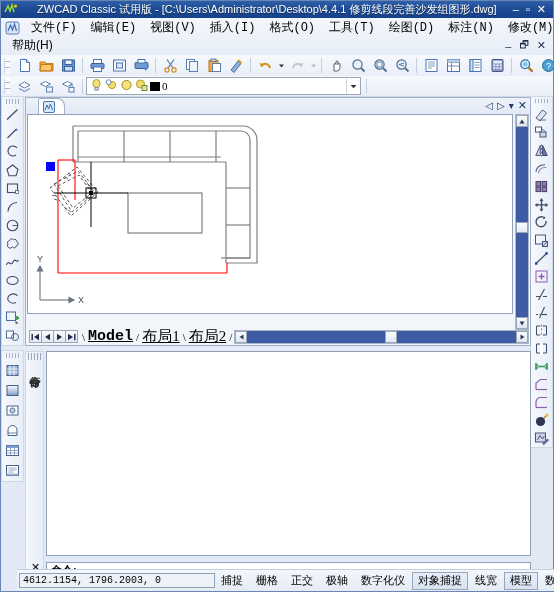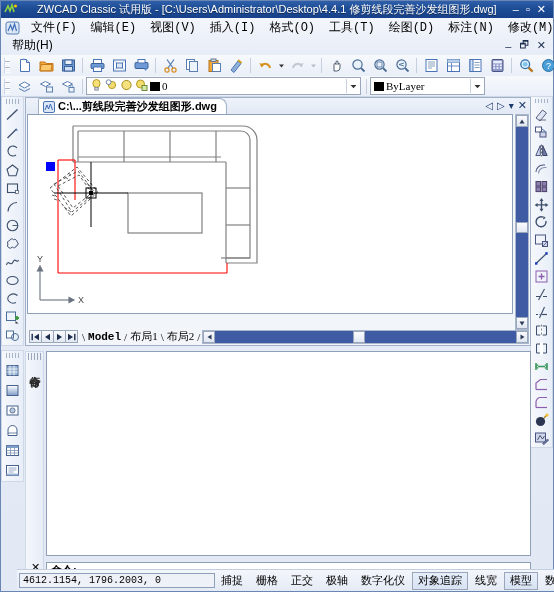--- a/index.html
+++ b/index.html
@@ -87,21 +87,21 @@
     border:1px solid #9aa7bb;box-sizing:border-box;display:flex;align-items:center;justify-content:center;}
   .vsb .sbtn.up{top:0}.vsb .sbtn.dn{bottom:0}
   .vsb .trough{position:absolute;left:0;top:12px;width:12px;bottom:12px;background:#3f5ba3;}
   .vsb .thumb{position:absolute;left:0;width:12px;height:11px;background:linear-gradient(#fbfcfe,#e3e9f3);
     border:1px solid #9aa7bb;box-sizing:border-box;top:107px;}
   .hsb-row{position:absolute;left:0;bottom:0;width:504px;height:17px;display:flex;align-items:center;}
   .layout-tabs{display:flex;align-items:center;height:15px;flex:0 0 auto;padding-left:3px;
     font-family:"Liberation Serif",serif;}
   .navbtn{width:13px;height:13px;display:flex;align-items:center;justify-content:center;
     border:1px solid #9aa7bb;background:linear-gradient(#fafbfd,#e2e8f2);margin-right:-1px;box-sizing:border-box;}
-  .ltab{font-size:11px;padding:0 3px;white-space:nowrap;}
+  .ltab{font-size:15px;padding:0 3px;white-space:nowrap;text-decoration:underline;}
   .ltab.active{font-weight:bold;font-family:"Liberation Mono",monospace;}
   .hsb{flex:1 1 auto;height:14px;position:relative;background:#eef1f7;border:1px solid #aab6c9;
     box-sizing:border-box;margin-left:2px;margin-right:1px;}
   .hsb .sbtn{position:absolute;top:0;width:12px;height:12px;background:linear-gradient(#fafbfd,#dfe6f1);
     border:1px solid #9aa7bb;box-sizing:border-box;display:flex;align-items:center;justify-content:center;}
   .hsb .sbtn.lf{left:0}.hsb .sbtn.rt{right:0}
   .hsb .trough{position:absolute;left:12px;right:12px;top:0;height:12px;background:#3f5ba3;}
   .hsb .thumb{position:absolute;top:0;height:12px;background:linear-gradient(#fbfcfe,#e3e9f3);
     border:1px solid #9aa7bb;box-sizing:border-box;left:150px;width:12px;}
 
@@ -407,31 +407,20 @@
       </div>
       <div class="carrow">
           <svg width="7" height="5" viewBox="0 0 7 5">
             <path d="M0.5 1 L3.5 4.3 L6.5 1z" fill="#333"></path>
           </svg>
         </div>
     </div>
 
     <div class="tsep"></div>
 
-    <div class="combo" style="width:110px">
-      <div class="cv">
-        <span class="swatch"></span>
-        <span>ByLayer</span>
-      </div>
-      <div class="carrow">
-          <svg width="7" height="5" viewBox="0 0 7 5">
-            <path d="M0.5 1 L3.5 4.3 L6.5 1z" fill="#333"></path>
-          </svg>
-        </div>
-    </div>
   </div>
 
   <div class="vtool" id="draw-toolbar">
     <div class="vgrip"></div>
     <div class="vbtn">
         <svg width="15" height="15" viewBox="0 0 15 15">
           <path d="M2 12.5 L12.5 2.5" stroke="#3d4f6b" stroke-width="1.3"></path>
         </svg>
       </div>
     <div class="vbtn">
@@ -681,21 +670,20 @@
 
   <div class="docwin">
     <div class="doctabrow">
       <div class="doctab">
         <span class="dt-ico">
           <svg width="12" height="12" viewBox="0 0 12 12">
             <rect x="0.5" y="0.5" width="11" height="11" rx="1.5" fill="#dbe7f6" stroke="#4a74b5"></rect>
             <path d="M2 9 L4 4 L5.6 8 L7.4 3 L9.5 9" stroke="#3e6db5" stroke-width="1" fill="none"></path>
           </svg>
         </span>
-        <span>C:\...剪线段完善沙发组图形.dwg</span>
       </div>
       <div class="docnav">
         <span style="font-size:10px">◁</span>
         <span style="font-size:10px">▷</span>
         <span style="font-size:10px">▾</span>
         <span style="font-size:11px;font-weight:bold">✕</span>
       </div>
     </div>
 
     <div class="canvas-wrap">
@@ -851,20 +839,20 @@
   </div>
 
   <div class="statusbar">
     <div class="coordbox">4612.1154,  1796.2003,  0</div>
     <div class="status-spacer"></div>
     <div class="sbtn-t">捕捉</div>
     <div class="sbtn-t">栅格</div>
     <div class="sbtn-t">正交</div>
     <div class="sbtn-t">极轴</div>
     <div class="sbtn-t">数字化仪</div>
-    <div class="sbtn-t on">对象追踪</div>
+    <div class="sbtn-t on">对象捕捉</div>
     <div class="sbtn-t">线宽</div>
     <div class="sbtn-t on">模型</div>
     <div class="sbtn-t">数字化仪</div>
 
   </div>
 
 </div>
 
 </body></html>

